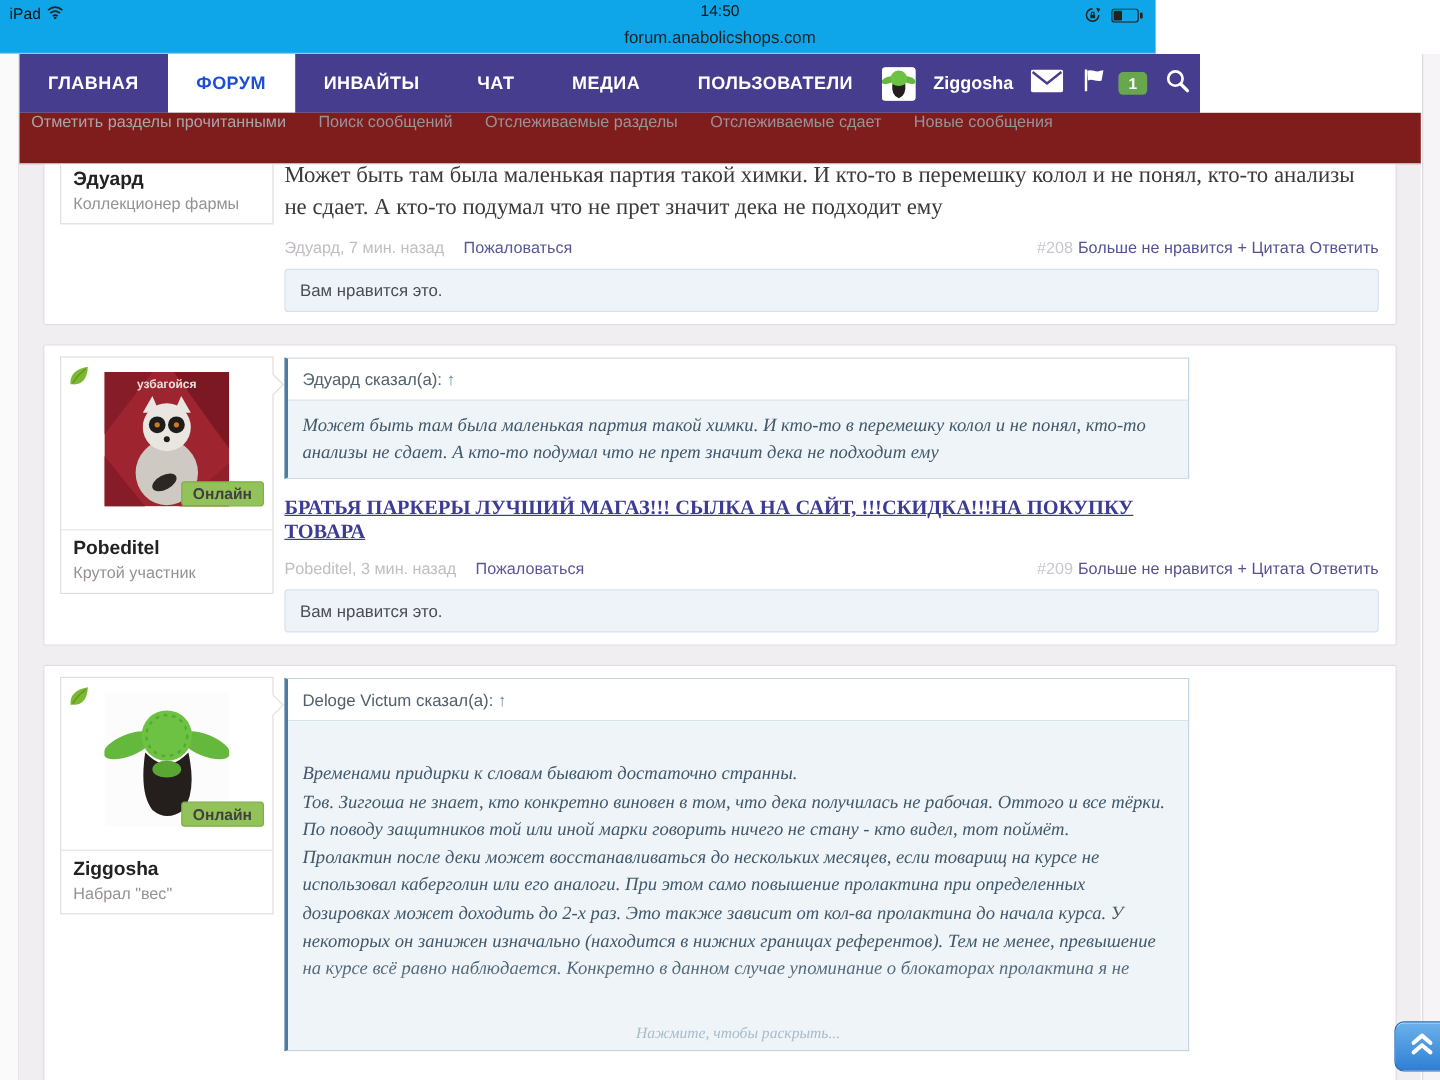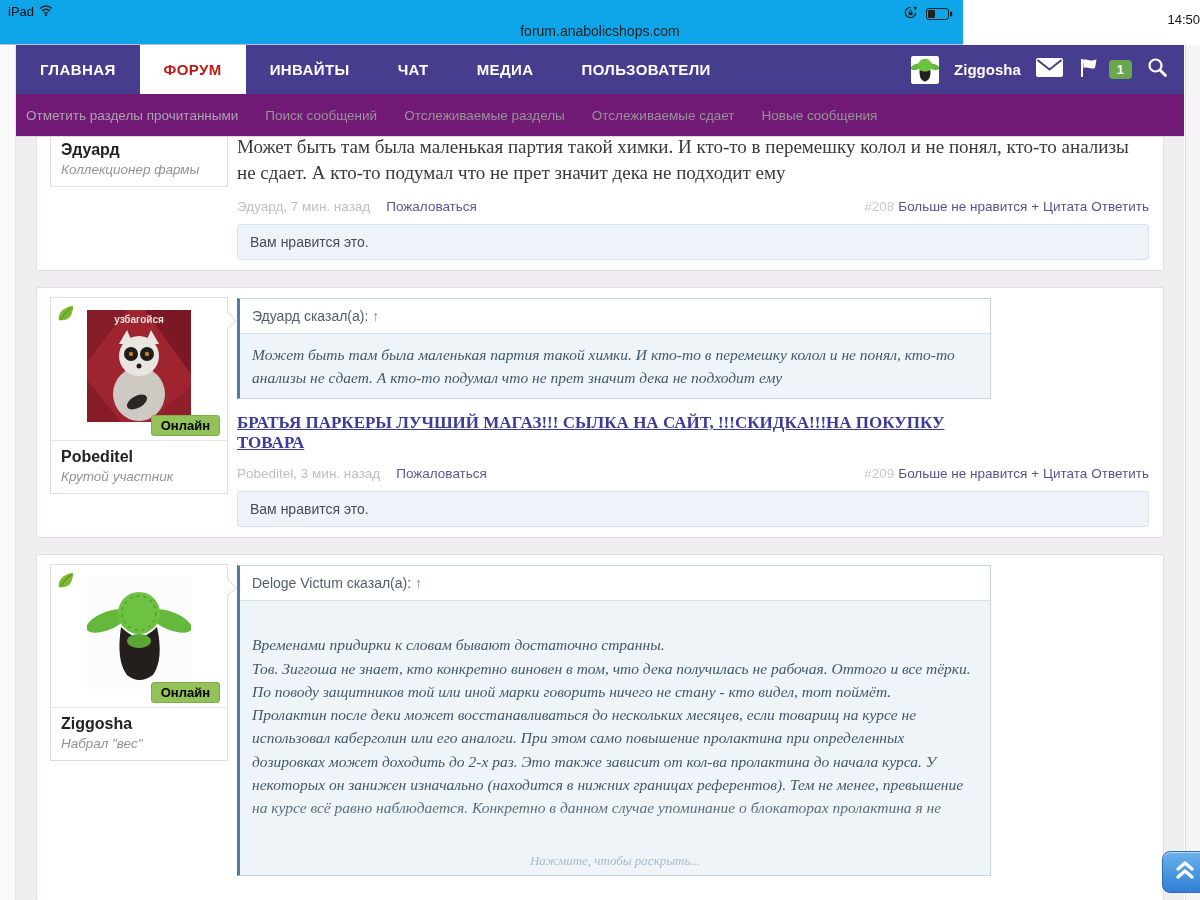--- a/index.html
+++ b/index.html
@@ -4,63 +4,63 @@
 <style>
   html,body{margin:0;padding:0;background:#fff;}
   .screen{position:relative;width:1200px;height:900px;overflow:hidden;background:#fff;
           font-family:"Liberation Sans",sans-serif;}
 
   
   .statusbar{position:absolute;top:0;left:0;width:963px;height:44px;background:#0ea5e9;
              border-bottom:1px solid #b9bfd0;}
   .sb-left{position:absolute;top:4px;left:8px;display:flex;align-items:center;gap:5px;
            font-size:13px;color:#111;}
-  .sb-time{position:absolute;top:12px;left:0;width:1200px;text-align:right;font-size:13px;color:#111;}
+  .sb-time{position:absolute;top:1px;left:0;width:1200px;text-align:center;font-size:13px;color:#111;}
   .sb-url{position:absolute;top:23px;left:0;width:1200px;text-align:center;font-size:14px;color:#222;}
   .sb-right{position:absolute;top:5px;right:10px;display:flex;align-items:center;gap:8px;}
 
   
-  .navbar{position:absolute;top:45px;left:16px;width:1168px;height:49px;background:#473d8f;
+  .navbar{position:absolute;top:45px;left:16px;width:984px;height:49px;background:#473d8f;
           display:flex;align-items:stretch;}
   .nav-tab{line-height:49px;padding:0 24px;color:#fff;font-size:15px;font-weight:bold;
            letter-spacing:.4px;cursor:pointer;}
-  .nav-tab.active{background:#fff;color:#b91c1c;text-align:right;}
+  .nav-tab.active{background:#fff;color:#1d4ed8;text-align:right;}
   .nav-right{margin-left:auto;display:flex;align-items:center;gap:15px;padding-right:16px;}
   .nav-avatar{width:28px;height:28px;border-radius:3px;overflow:hidden;background:#fff;}
   .nav-user{color:#fff;font-size:15px;font-weight:bold;}
   .nav-badge{background:#69a74e;color:#fff;font-size:13px;font-weight:bold;border-radius:4px;
              padding:2px 8px;margin-left:-6px;}
 
   
-  .subnav{position:absolute;top:94px;left:16px;width:1168px;height:43px;background:#701a75;
-          border-bottom:1px solid #ddd8dd;display:flex;align-items:center;gap:27px;padding-left:10px;
+  .subnav{position:absolute;top:94px;left:16px;width:1168px;height:43px;background:#7f1d1d;
+          border-bottom:1px solid #ddd8dd;display:flex;align-items:flex-start;gap:27px;padding-left:10px;
           box-sizing:border-box;}
   .subnav a{font-size:13.5px;color:#989299;text-decoration:none;}
   .subnav a.muted{color:#aaa4ab;}
 
   
   .content{position:absolute;top:137px;left:16px;width:1168px;height:763px;background:#f1eef1;
            overflow:hidden;box-sizing:border-box;padding:0 20px;}
   .post{position:relative;background:#fff;border:1px solid #e2dde2;border-radius:2px;
         padding:10px 14px;margin-bottom:16px;box-sizing:border-box;}
   #post1{margin-top:-14px;}
 
   
   .user-cell{position:absolute;left:13px;top:9px;width:178px;}
   .uc-box{border:1px solid #e2dde2;background:#fff;position:relative;}
   .uc-arrow{position:absolute;right:-7px;top:16px;width:12px;height:12px;background:#fff;
             border-top:1px solid #e2dde2;border-right:1px solid #e2dde2;transform:rotate(45deg);}
   .avatar-wrap{position:relative;padding:12px 0 14px;border-bottom:1px solid #e8e4e8;text-align:center;}
   .avatar-wrap svg.avatar{display:inline-block;}
   .leaf{position:absolute;top:5px;left:5px;}
-  .online{position:absolute;right:7px;bottom:4px;background:#94c25a;border:1px solid #7daf43;
-          color:#000000;font-size:13px;font-weight:bold;padding:2px 9px;border-radius:3px;margin-left:25px;}
+  .online{position:absolute;right:7px;bottom:19px;background:#94c25a;border:1px solid #7daf43;
+          color:#404040;font-size:13px;font-weight:bold;padding:2px 9px;border-radius:3px;margin-left:25px;}
   .name-block{padding:7px 10px 9px;}
   .uname{font-size:16px;font-weight:bold;color:#222;}
-  .utitle{font-size:13.5px;color:#979097;margin-top:3px;font-style:italic;}
+  .utitle{font-size:13.5px;color:#979097;margin-top:3px;}
 
   
   .msg-col{margin-left:186px;min-height:40px;}
   .msg-text{font-family:"Liberation Serif","DejaVu Serif",serif;font-size:19px;color:#3a3a3a;
             line-height:1.36;max-width:915px;}
   .big-link{display:block;margin-top:10px;font-family:"Liberation Serif","DejaVu Serif",serif;
             font-size:17px;font-weight:bold;color:#3c3c96;text-decoration:underline;max-width:760px;}
 
   
   .quote{border:1px solid #c3d6e1;border-left:3px solid #4e7ca0;max-width:750px;margin-bottom:14px;}

